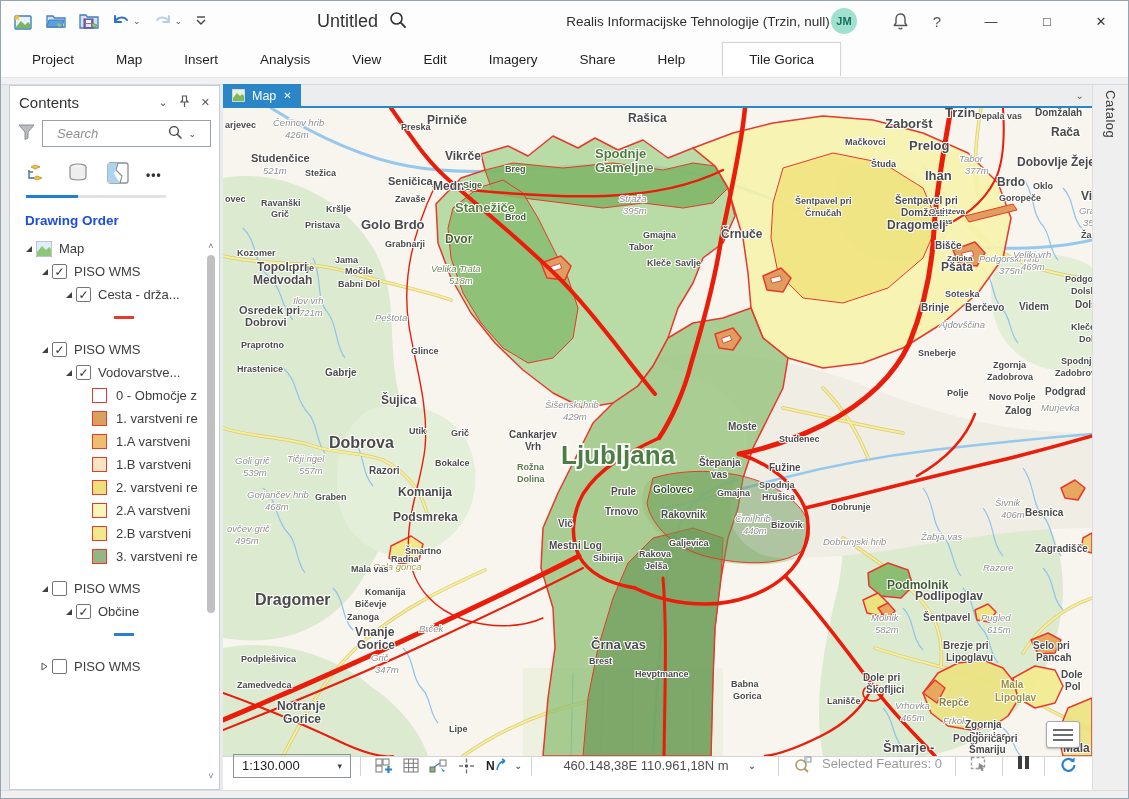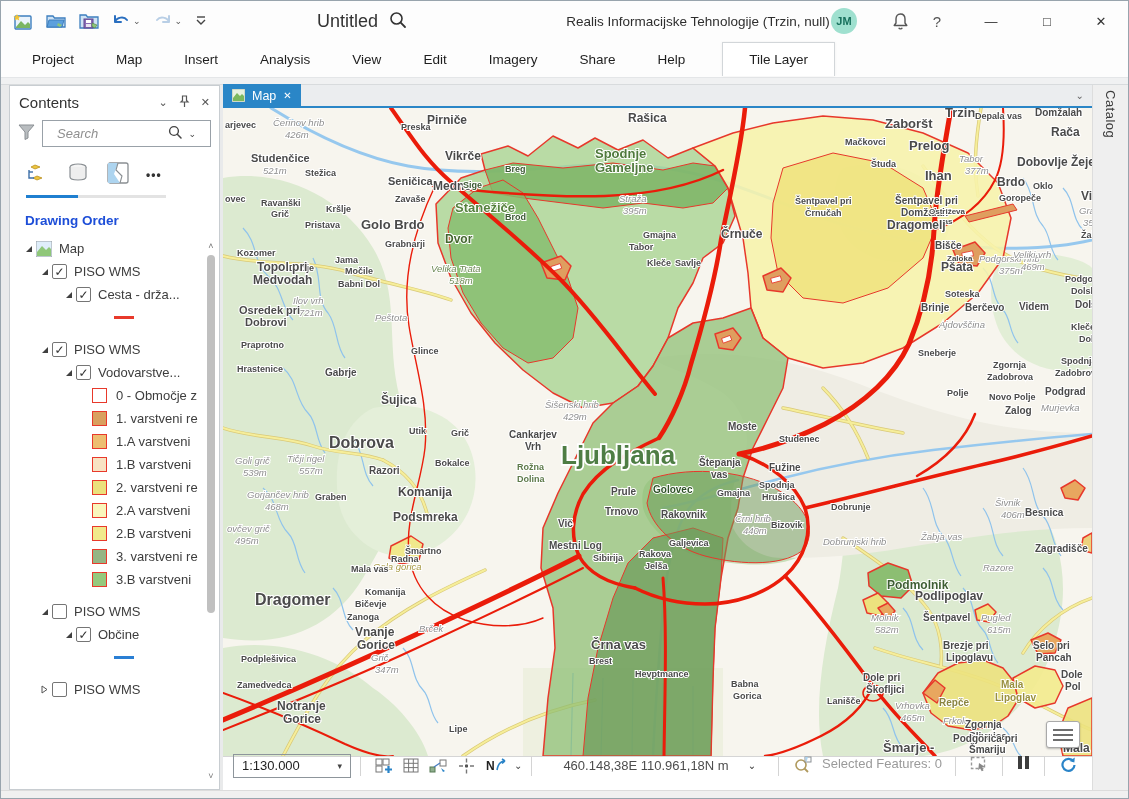--- a/index.html
+++ b/index.html
@@ -182,21 +182,21 @@
         <div class="rtab">Project</div>
         <div class="rtab">Map</div>
         <div class="rtab">Insert</div>
         <div class="rtab">Analysis</div>
         <div class="rtab">View</div>
         <div class="rtab">Edit</div>
         <div class="rtab">Imagery</div>
         <div class="rtab">Share</div>
         <div class="rtab">Help</div>
       </div>
-    <div class="tile-tab">Tile Layer</div>
+    <div class="tile-tab">Tile Gorica</div>
   </div>
   <div class="ribbongap"></div>
 
   <div class="main">
 
     <div class="contents">
       <div class="c-head">
         <span class="c-title">Contents</span>
         <span class="c-hico">⌄</span>
         <span class="c-hico">
@@ -333,24 +333,20 @@
               <span class="sw" style="background: rgb(249, 246, 188); border: 1.5px solid rgb(232, 57, 43);"></span>
               <span class="lbl">2.A varstveni</span>
             </div>
             <div class="trow" style="padding-left: 82px;">
               <span class="sw" style="background: rgb(241, 233, 139); border: 1.5px solid rgb(232, 57, 43);"></span>
               <span class="lbl">2.B varstveni</span>
             </div>
             <div class="trow" style="padding-left: 82px;">
               <span class="sw" style="background: rgb(149, 181, 132); border: 1.5px solid rgb(232, 57, 43);"></span>
               <span class="lbl">3. varstveni re</span>
-            </div>
-            <div class="trow" style="padding-left: 82px;">
-              <span class="sw" style="background: rgb(149, 201, 125); border: 1.5px solid rgb(232, 57, 43);"></span>
-              <span class="lbl">3.B varstveni</span>
             </div>
           </div>
         <div class="spacer"></div>
         <div class="trow" style="padding-left:28px;">
           <span class="tri">
               <svg width="8" height="8">
                 <polygon points="7,1 7,7 1,7" fill="#404040"></polygon>
               </svg>
             </span>
           <span class="cb"></span>

